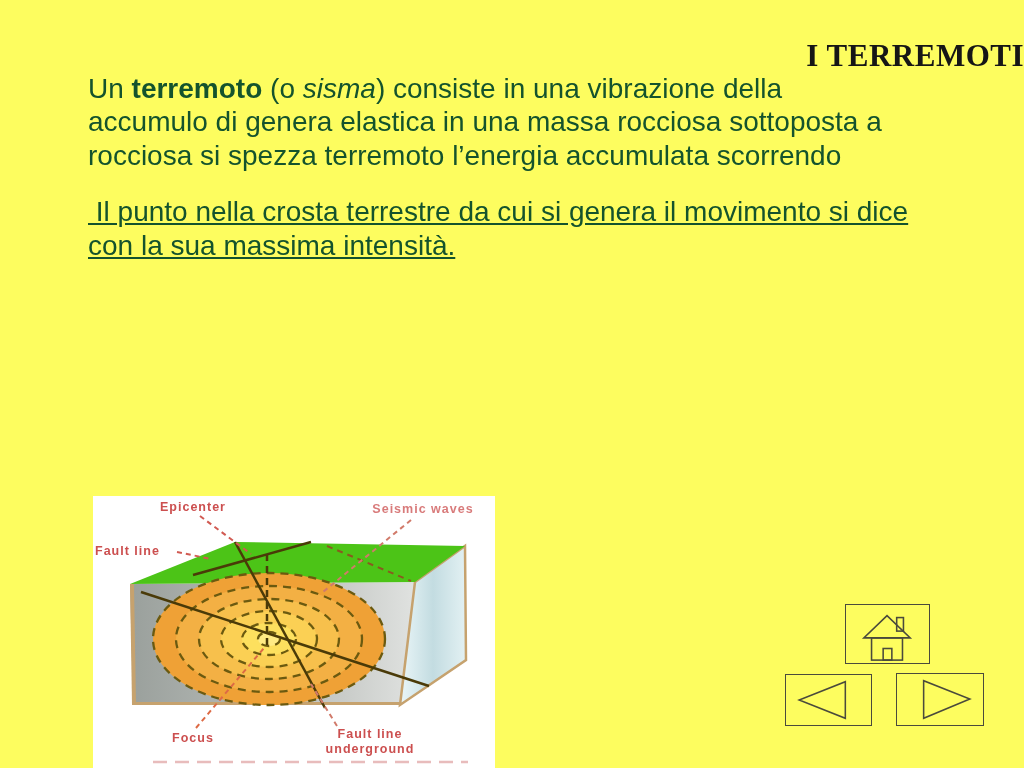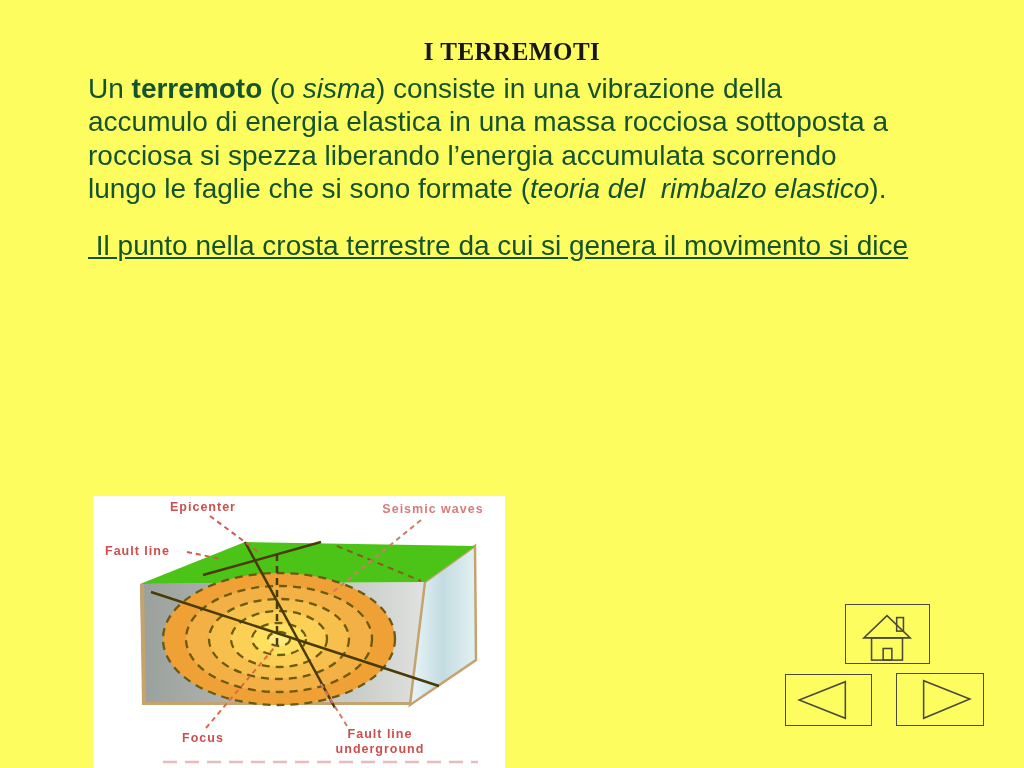--- a/index.html
+++ b/index.html
@@ -3,37 +3,36 @@
 <meta charset="utf-8">
 <style>
   html,body{margin:0;padding:0;background:#888;}
   .slide{
     position:relative;width:1024px;height:768px;overflow:hidden;
     background:#fdfd5f;
     font-family:"Liberation Sans",sans-serif;
   }
   .title{
     position:absolute;top:38px;left:0;width:100%;margin:0;
-    text-align:center;
+    text-align:right;
     font-family:"Liberation Serif",serif;
-    font-size:25px;font-weight:bold;color:#161616;letter-spacing:.5px;
+    font-size:31px;font-weight:bold;color:#161616;letter-spacing:.5px;
   }
   .body-text{
     position:absolute;left:88px;top:72px;width:880px;
     color:#14532d;font-size:28px;line-height:33.4px;
   }
   .para{margin:0;}
   .para-2{margin-top:23px;text-decoration:underline;}
   .tl{white-space:pre;}
   .tl b{font-weight:bold;}
   .tl i{font-style:italic;}
   .figure{
     position:absolute;left:93px;top:496px;width:402px;height:272px;
     background:#ffffff;
-    padding-left:10px;
   }
   .figure svg{display:block;}
   .nav-btn{
     position:absolute;border:1.5px solid #4a4a3c;box-sizing:border-box;
     background:transparent;padding:0;cursor:pointer;
   }
   .nav-btn svg{display:block;width:100%;height:100%;}
   .btn-home{left:845px;top:604px;width:85px;height:60px;}
   .btn-prev{left:785px;top:674px;width:87px;height:52px;}
   .btn-next{left:896px;top:673px;width:88px;height:53px;}
@@ -41,26 +40,26 @@
 </head>
 <body>
 
 <div class="slide">
 
   <h1 class="title">I TERREMOTI</h1>
 
   <div class="body-text">
     <div class="para para-1">
       <div class="tl"><span>Un </span><b>terremoto</b><span> (o </span><i>sisma</i><span>) consiste in una vibrazione della</span></div>
-      <div class="tl">accumulo di energia elastica in una massa rocciosa sottoposta a</div>
-      <div class="tl">rocciosa si spezza liberando l’energia accumulata scorrendo</div>
-      <div class="tl"><span>lungo le faglie che si sono formate (</span><i>teoria del  rimbalzo elastico</i><span>).</span></div>
+      <div class="tl">accumulo di genera elastica in una massa rocciosa sottoposta a</div>
+      <div class="tl">rocciosa si spezza terremoto l’energia accumulata scorrendo</div>
     </div>
     <div class="para para-2">
       <div class="tl"> Il punto nella crosta terrestre da cui si genera il movimento si dice</div>
+      <div class="tl">con la sua massima intensità.</div>
     </div>
   </div>
 
   <div class="figure">
     <svg width="402" height="272" viewBox="0 0 402 272">
       <defs>
         <linearGradient id="gfront" x1="0" y1="0" x2="1" y2="0">
           <stop offset="0" stop-color="#9aa09c"></stop>
           <stop offset="0.75" stop-color="#c9ccc9"></stop>
           <stop offset="1" stop-color="#e0e2e0"></stop>

